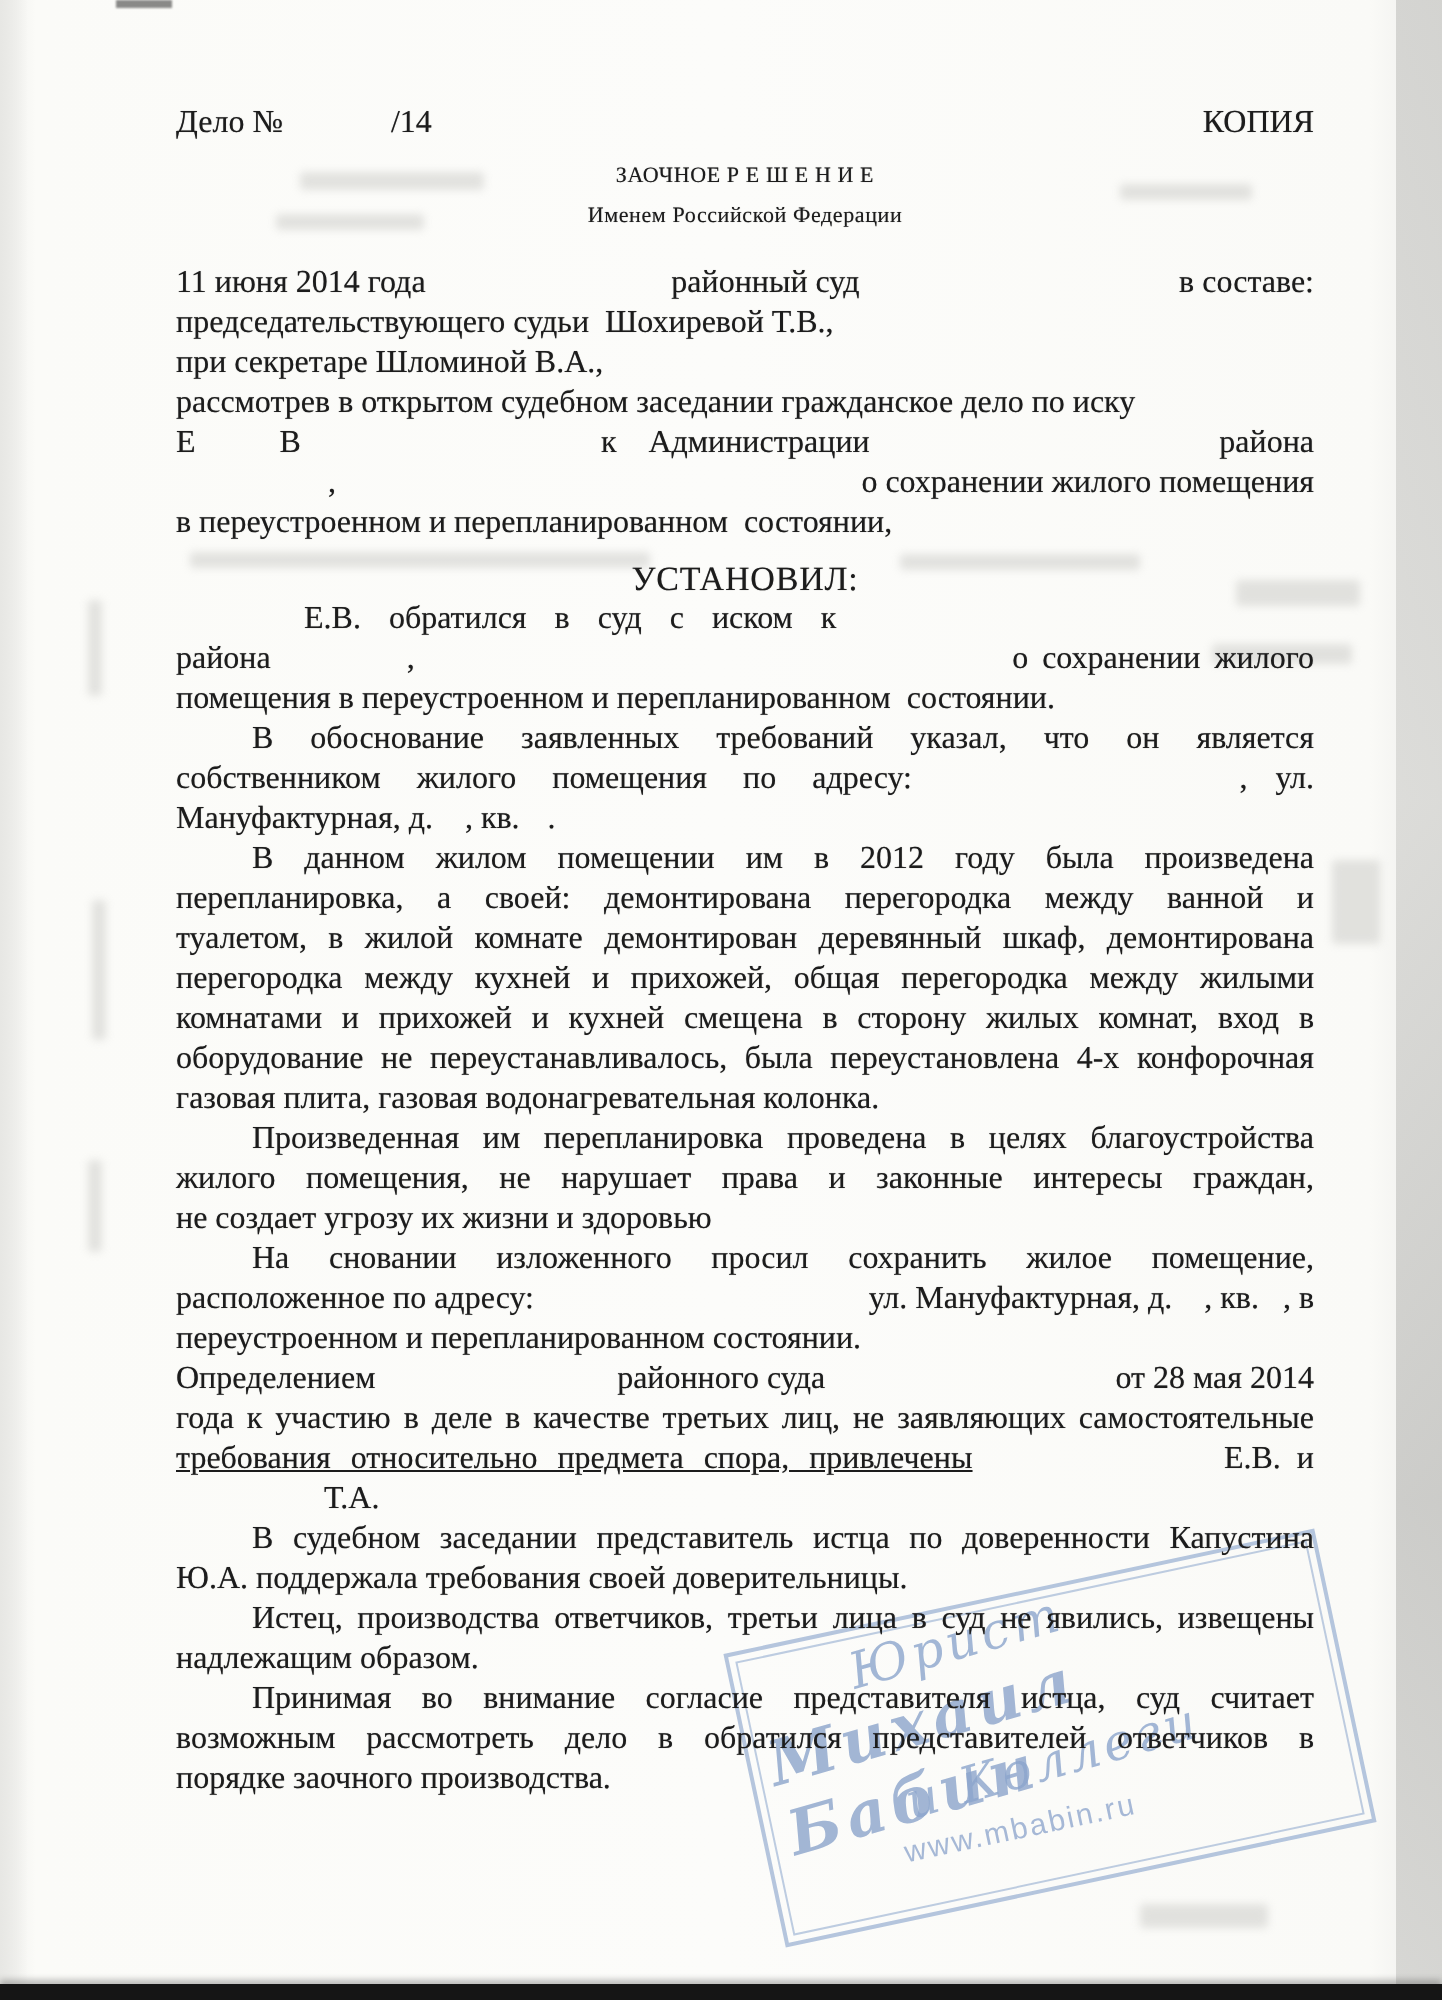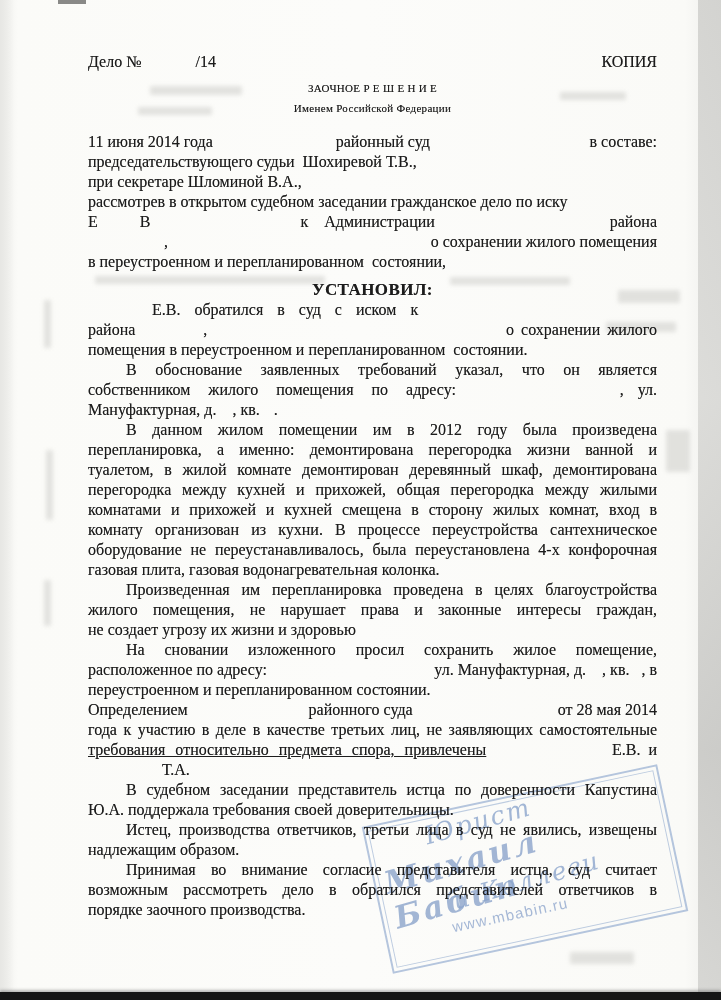--- a/index.html
+++ b/index.html
@@ -16,21 +16,21 @@
   .line{height:20px;line-height:20px;position:relative;}
   .line.flex{display:flex;align-items:flex-start;}
   .line.center{text-align:center;}
   .line.just{text-align:justify;text-align-last:justify;}
   .line.left{white-space:pre;}
   .line.center{white-space:pre;}
   .run{white-space:pre;}
   .gap{display:inline-block;height:1px;}
   .sp{flex-grow:1;}
   .title-line{font-size:11px;letter-spacing:.3px;}
-  .heading-line{font-size:17px;letter-spacing:.4px;font-weight:bold;}
+  .heading-line{font-size:17px;letter-spacing:.4px;}
 
   
   .stamp{
     position:absolute;left:374px;top:794px;width:298px;height:146px;z-index:2;
     transform:rotate(-12deg);transform-origin:50% 50%;
     border:2.5px solid rgba(148,172,208,.75);
     opacity:.92;
   }
   .stamp-inner{
     position:absolute;inset:3px;border:1.5px solid rgba(148,172,208,.65);
@@ -142,25 +142,24 @@
       <span class="run">ул.</span>
     </div>
     <div class="line flex">
       <span class="run">Мануфактурная, д.</span>
       <span class="gap" style="width: 16px;"></span>
       <span class="run">, кв.</span>
       <span class="gap" style="width: 14px;"></span>
       <span class="run">.</span>
     </div>
     <div class="line just" style="text-indent: 38px;">В данном жилом помещении им в 2012 году была произведена</div>
-    <div class="line just">перепланировка, а именно: демонтирована перегородка жизни ванной и</div>
+    <div class="line just">перепланировка, а своей: демонтирована перегородка между ванной и</div>
     <div class="line just">туалетом, в жилой комнате демонтирован деревянный шкаф, демонтирована</div>
     <div class="line just">перегородка между кухней и прихожей, общая перегородка между жилыми</div>
     <div class="line just">комнатами и прихожей и кухней смещена в сторону жилых комнат, вход в</div>
-    <div class="line just">комнату организован из кухни. В процессе переустройства сантехническое</div>
     <div class="line just">оборудование не переустанавливалось, была переустановлена 4-х конфорочная</div>
     <div class="line left">газовая плита, газовая водонагревательная колонка.</div>
     <div class="line just" style="text-indent: 38px;">Произведенная им перепланировка проведена в целях благоустройства</div>
     <div class="line just">жилого помещения, не нарушает права и законные интересы граждан,</div>
     <div class="line left">не создает угрозу их жизни и здоровью</div>
     <div class="line just" style="text-indent: 38px;">На сновании изложенного просил сохранить жилое помещение,</div>
     <div class="line flex">
       <span class="run">расположенное по адресу:</span>
       <span class="sp" style="flex-grow: 1;"></span>
       <span class="run">ул. Мануфактурная, д.</span>

